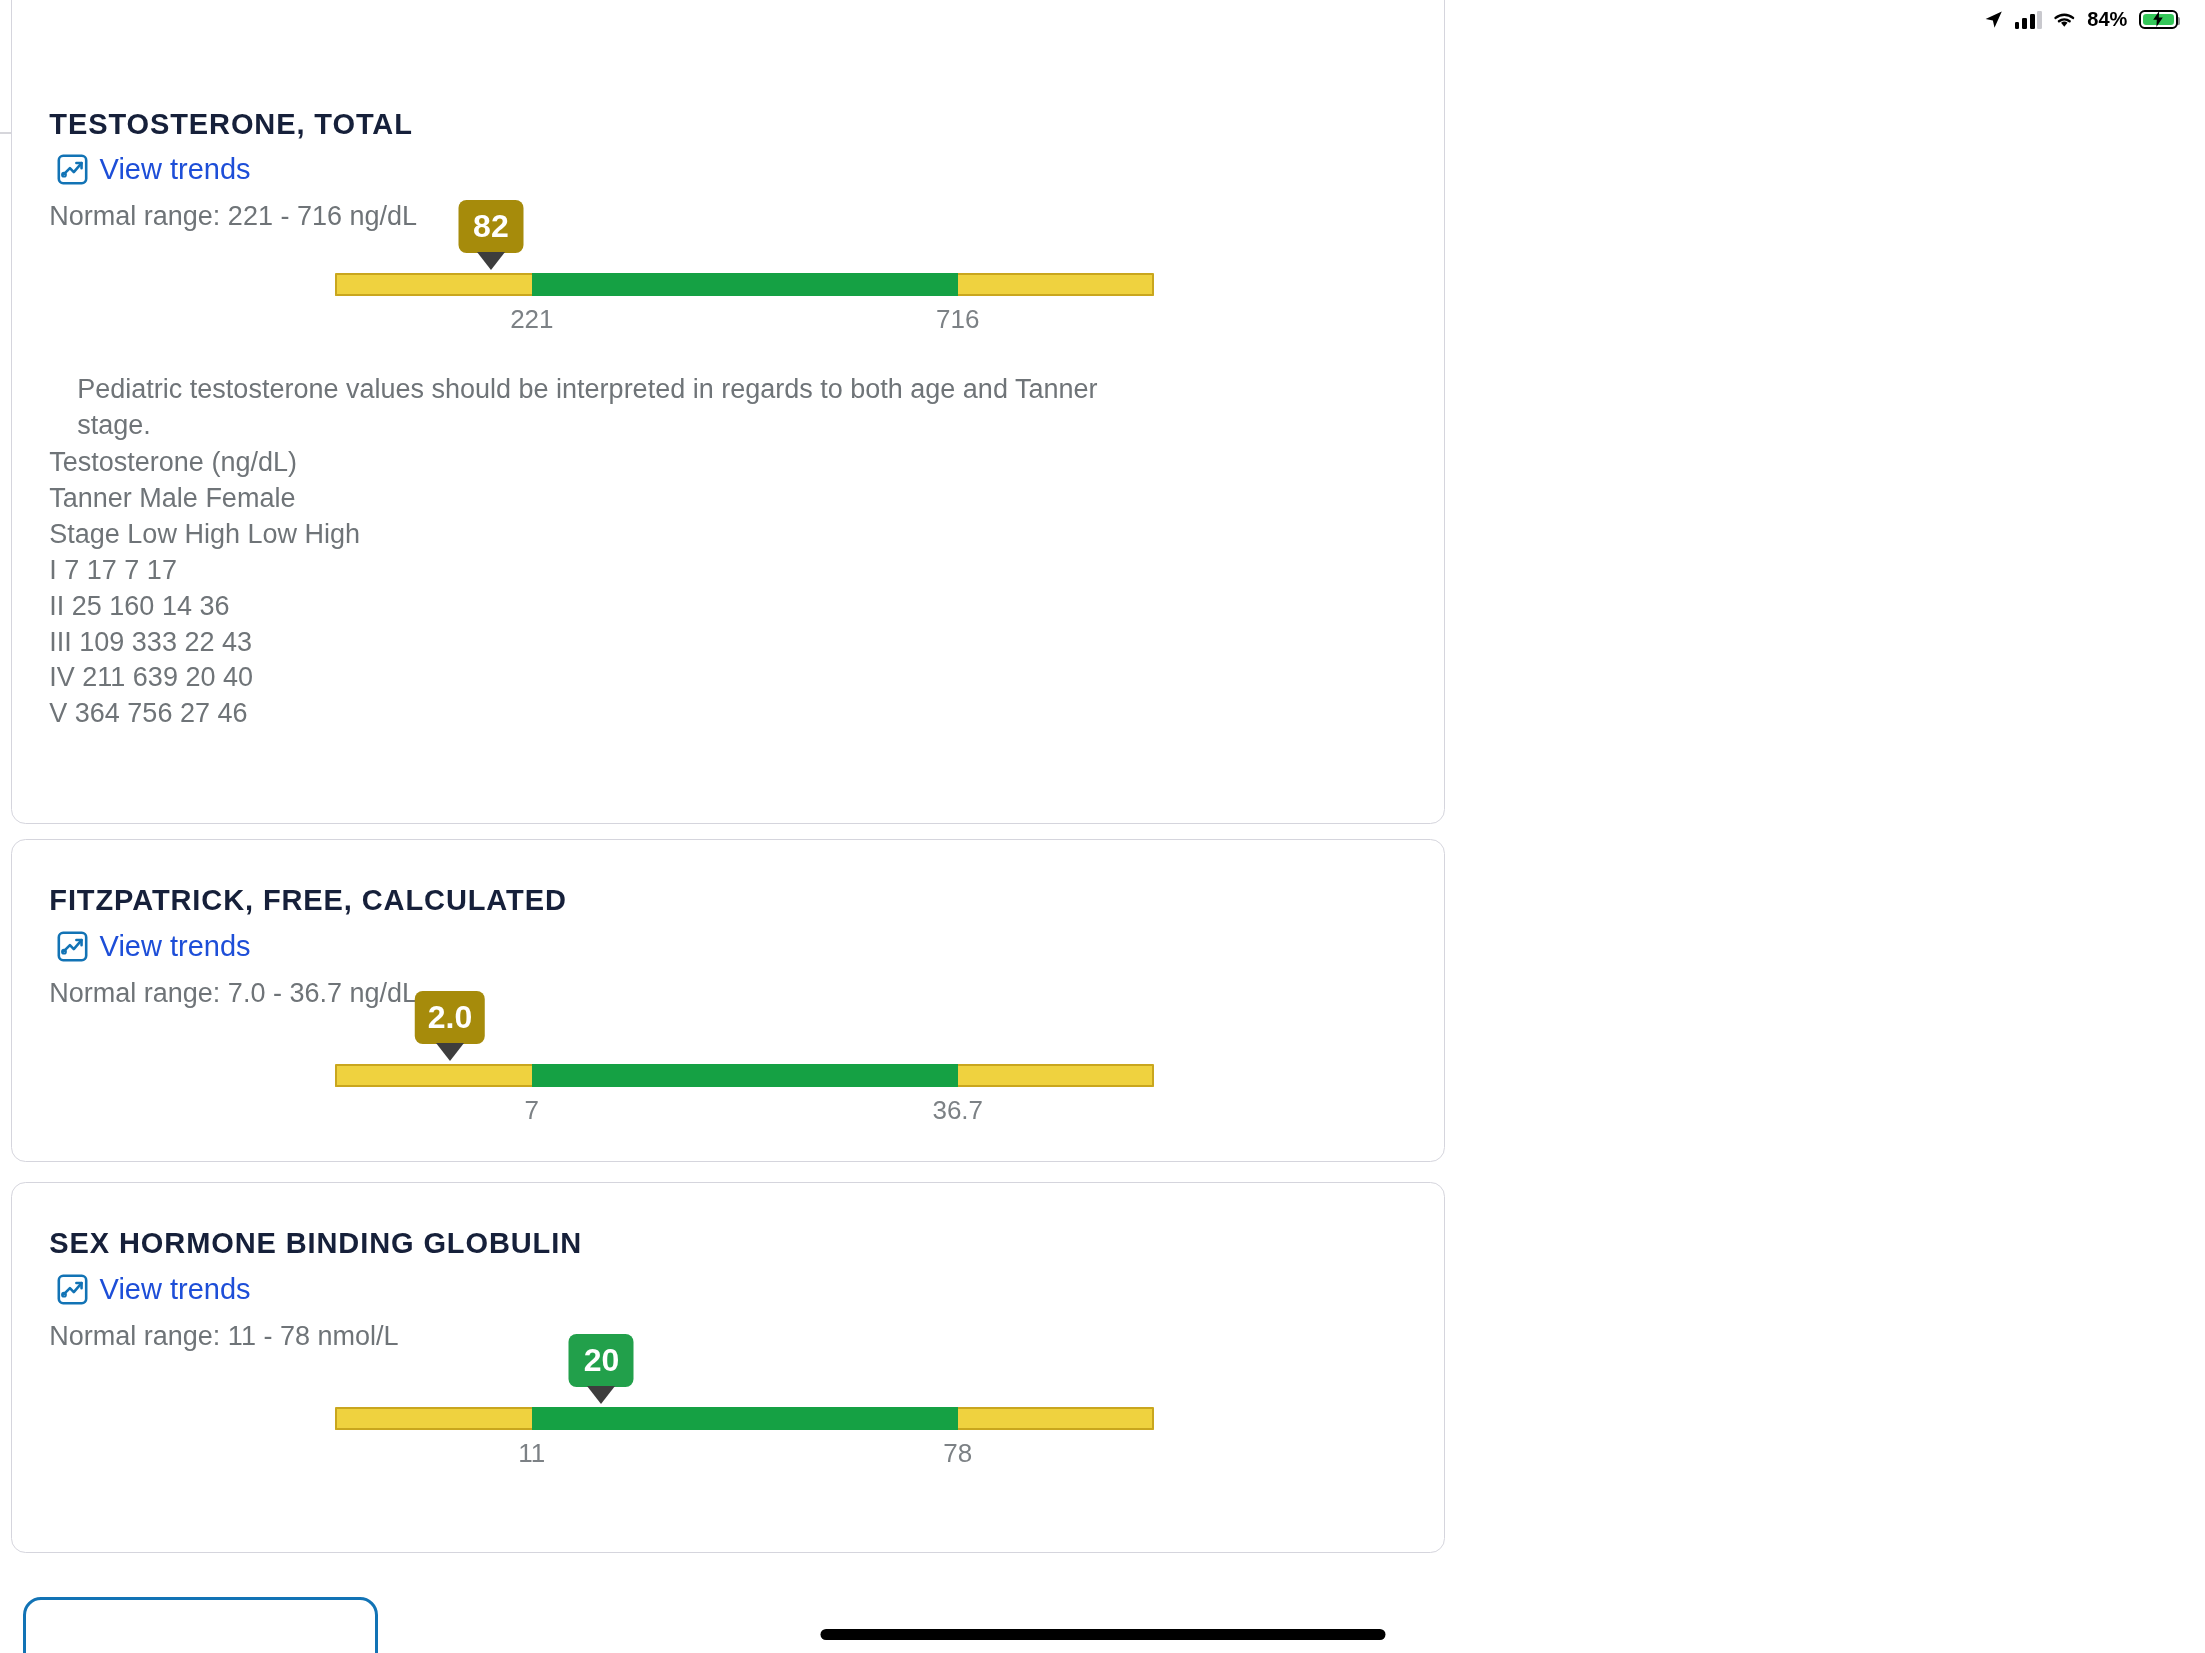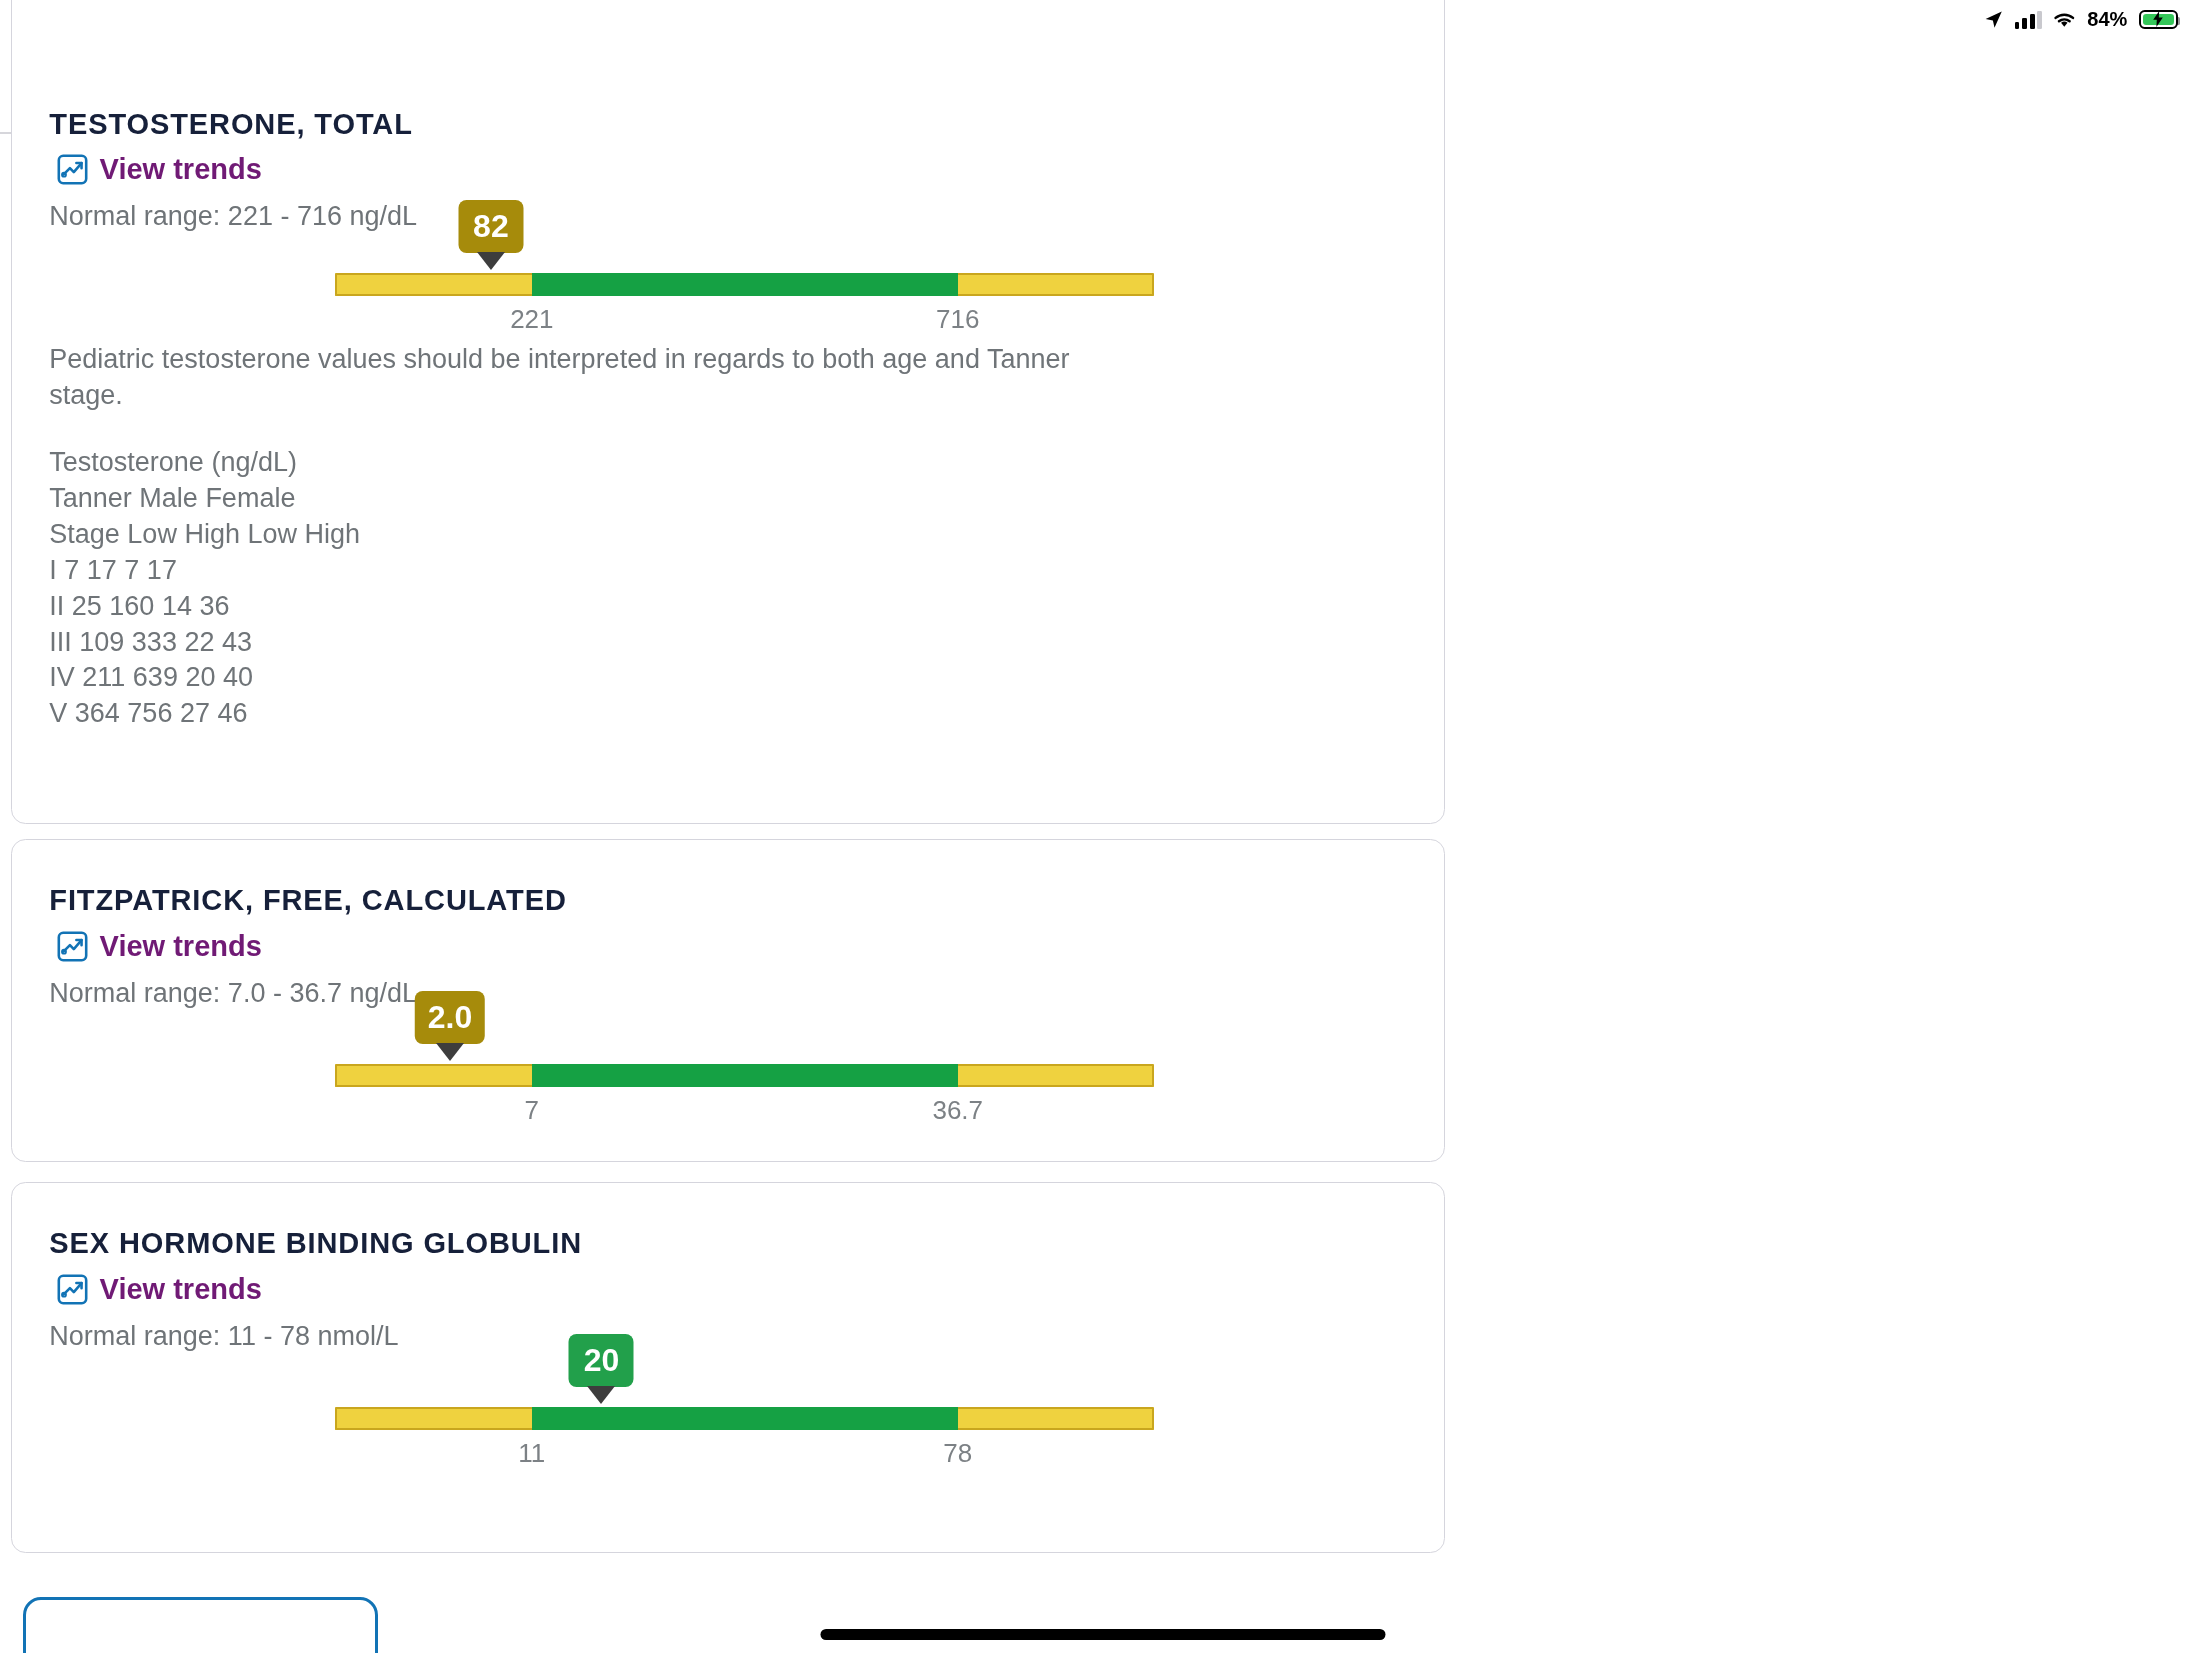--- a/index.html
+++ b/index.html
@@ -82,21 +82,21 @@
   #card-2{ top:839px; height:323px; }
   #card-3{ top:1182px; height:371px; }
 
   .test-title{
     position:absolute; left:37px; font-size:29px; font-weight:bold;
     letter-spacing:0.9px; color:#16203a;
   }
   .trend-link{
     position:absolute; left:45px;
     display:flex; align-items:center; gap:11.3px;
-    color:#701a75; font-size:29px; cursor:pointer;font-weight:bold;
+    color:#1d4ed8; font-size:29px; cursor:pointer;
   }
   .trend-icon{ width:31px; height:31px; display:block; }
   .normal-range{
     position:absolute; left:37px; font-size:27px; color:#6f7478;
   }
 
   
   .gauge{ position:absolute; left:323px; width:819px; }
   .bar{
     position:absolute; left:0; top:0; width:819px; height:22.6px;
@@ -205,21 +205,21 @@
       <div class="pointer" style="left:19%; top:-21px"></div>
       <div class="bar">
         <div class="zone-low" style="width:24%"></div>
         <div class="zone-norm" style="width:52%"></div>
         <div class="zone-high" style="width:24%"></div>
       </div>
       <div class="tick-label" style="left:24%; top:31px">221</div>
       <div class="tick-label" style="left:76%; top:31px">716</div>
     </div>
 
-    <div class="normal-range" style="top:372px; width:1041px; line-height:1.35;">Pediatric testosterone values should be interpreted in regards to both age and Tanner stage.</div>
+    <div class="normal-range" style="top:402px; width:1041px; line-height:1.35;margin-left:28px;">Pediatric testosterone values should be interpreted in regards to both age and Tanner stage.</div>
 
     <div style="position:absolute; left:37px; top:476px; font-size:27px; color:#6f7478; line-height:1.33;">
       <div>Testosterone (ng/dL)</div>
       <div>Tanner Male Female</div>
       <div>Stage Low High Low High</div>
       <div>I 7 17 7 17</div>
       <div>II 25 160 14 36</div>
       <div>III 109 333 22 43</div>
       <div>IV 211 639 20 40</div>
       <div>V 364 756 27 46</div>

